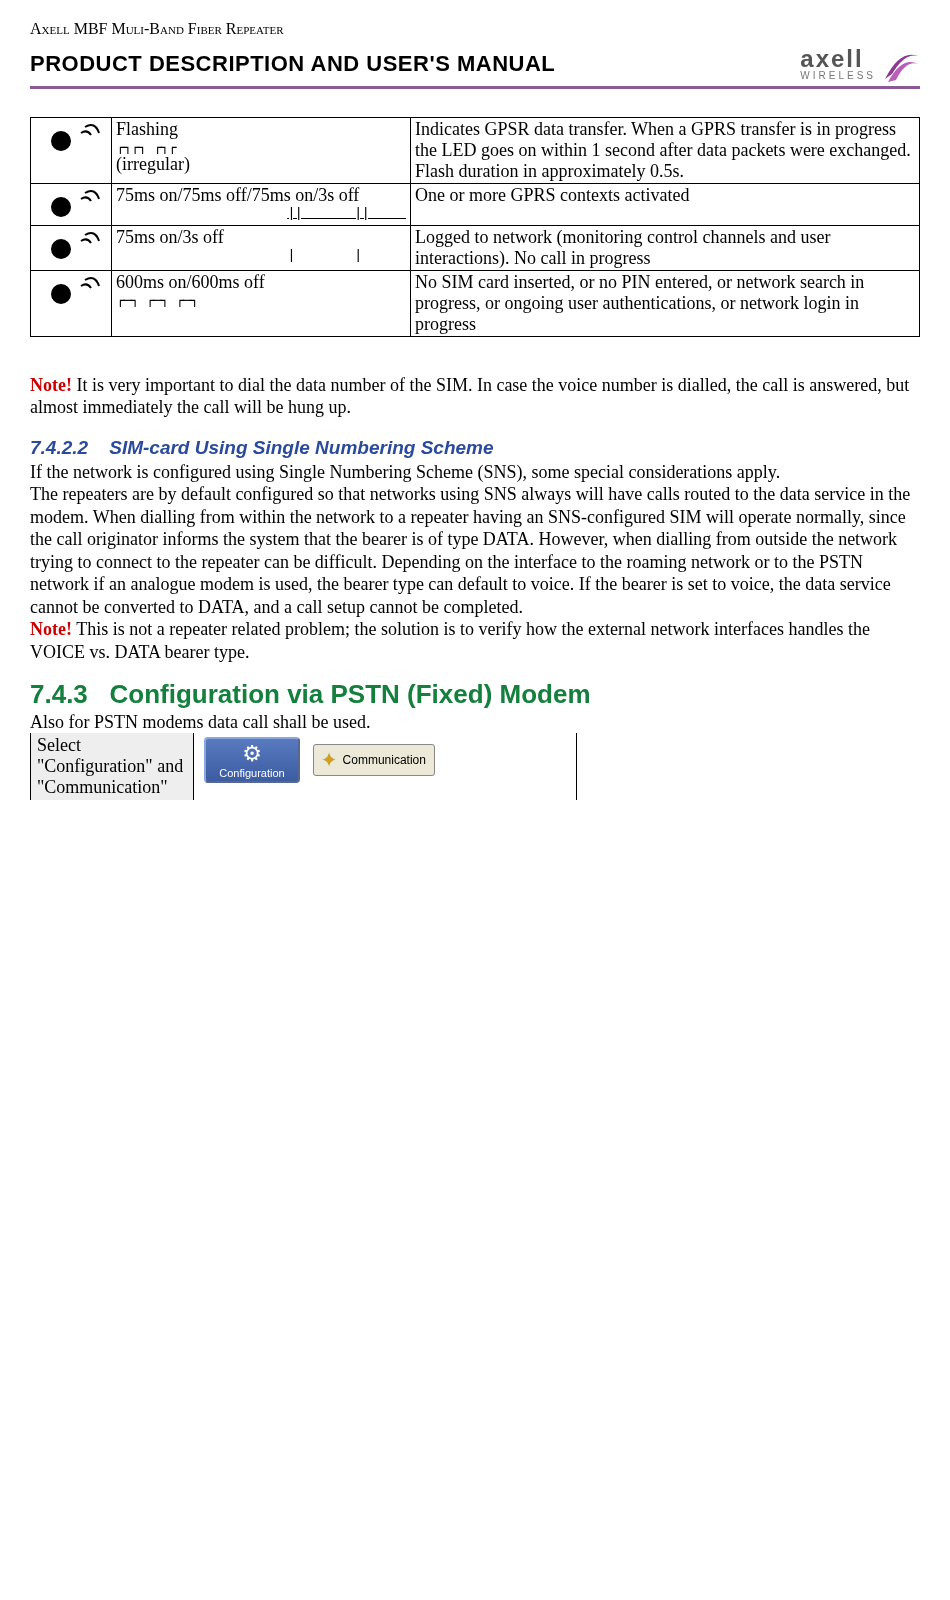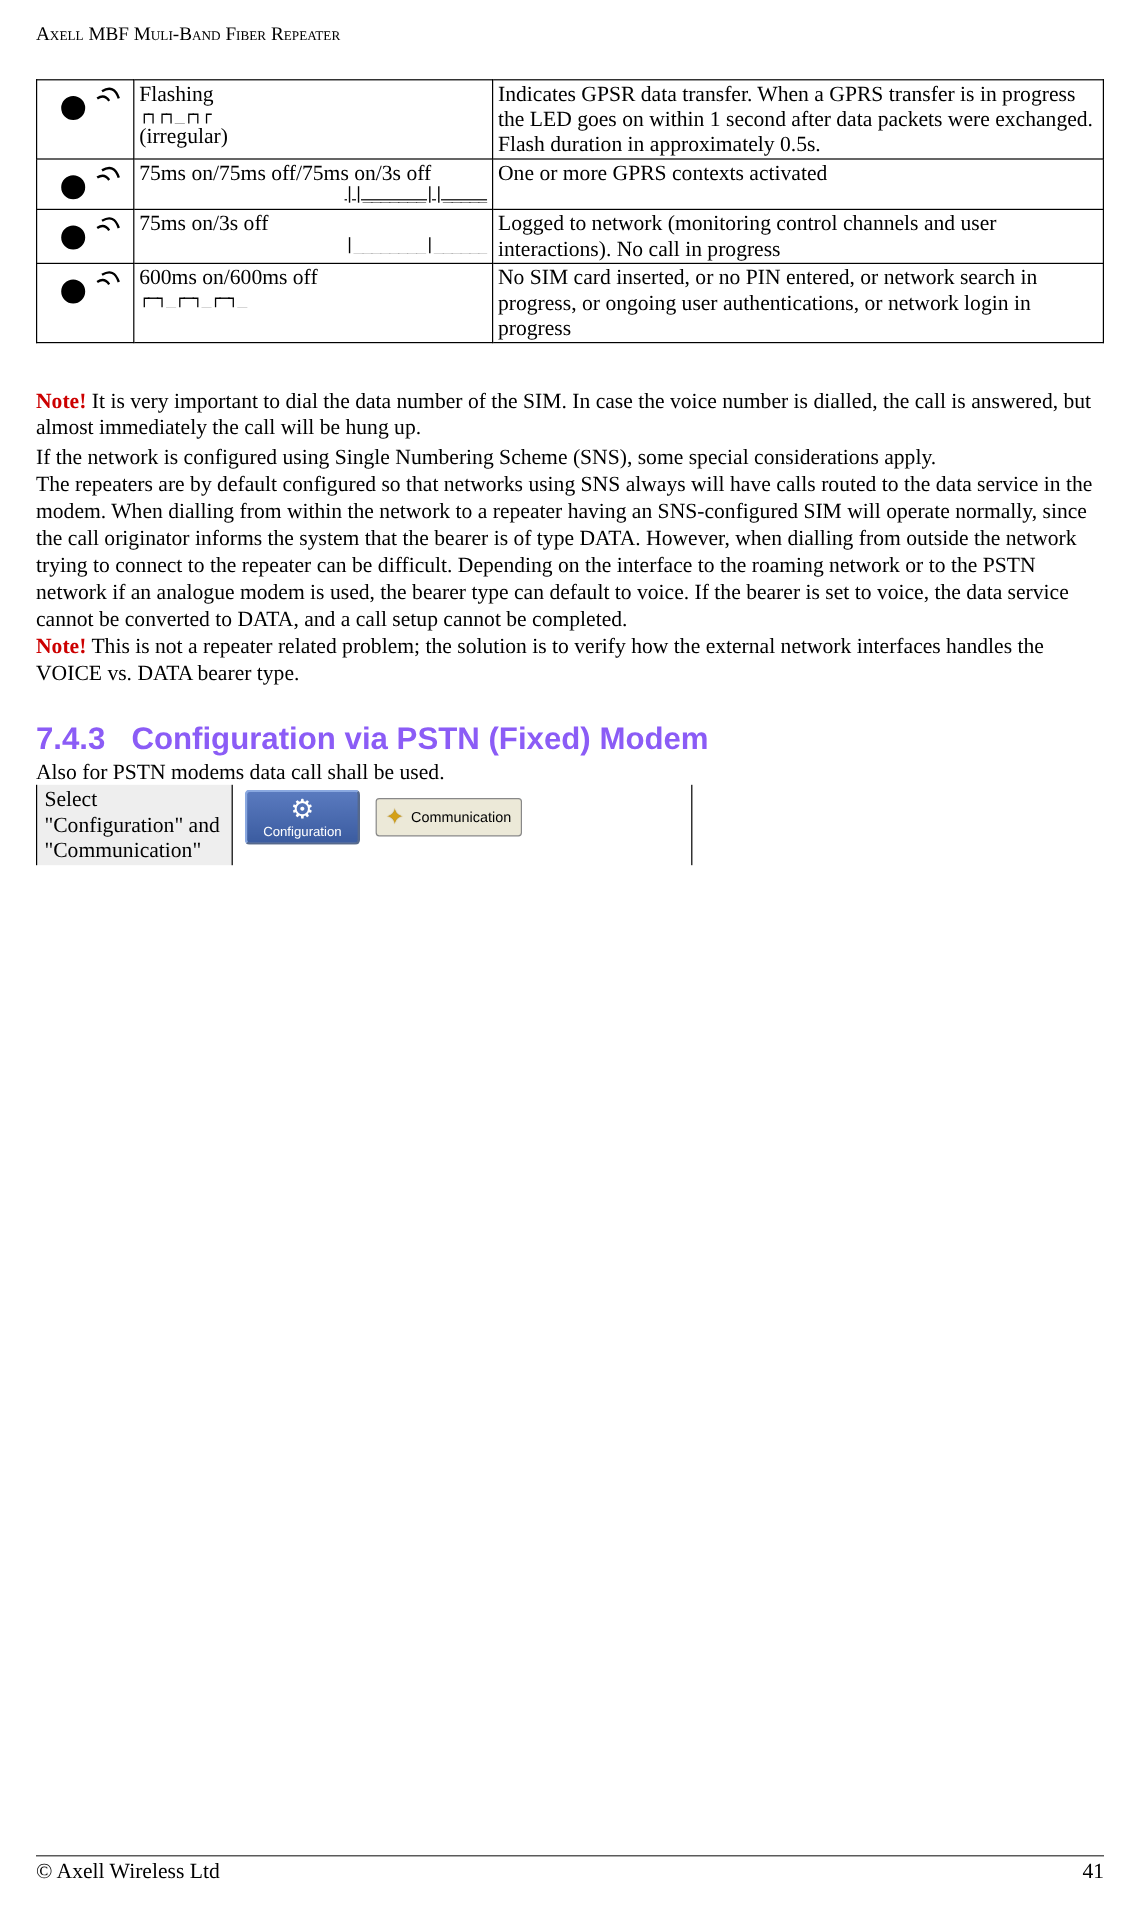--- a/index.html
+++ b/index.html
@@ -109,24 +109,24 @@
     font-family: Arial, Helvetica, sans-serif;
     color: #2a4a9b;
     font-style: italic;
     font-weight: bold;
     font-size: 19px;
     margin-top: 18px;
     margin-bottom: 2px;
   }
   .h3 {
     font-family: Arial, Helvetica, sans-serif;
-    color: #8b5cf6;
+    color: #15803d;
     font-weight: bold;
     font-size: 26px;
-    margin-top: 28px;
+    margin-top: 16px;
     margin-bottom: 2px;
   }
 
   .config-table {
     border-collapse: collapse;
     margin-top: 0;
   }
   .config-table td {
     border-left: 1px solid #000;
     border-right: 1px solid #000;
@@ -194,20 +194,33 @@
     justify-content: space-between;
     font-size: 18px;
   }
 </style>
 </head>
 <body>
 
 <div class="page">
 
   <div class="header-top">Axell MBF Muli-Band Fiber Repeater</div>
+  <div class="header-main-row">
+    <div class="header-title">PRODUCT DESCRIPTION AND USER'S MANUAL</div>
+    <div class="logo">
+      <div class="logo-text">
+        <span class="logo-main">axell</span>
+        <span class="logo-sub">WIRELESS</span>
+      </div>
+      <svg class="logo-swirl" viewBox="0 0 40 40">
+        <path d="M5 35 Q20 5 38 12 Q25 8 12 30 Z" fill="#8b3a8f"></path>
+        <path d="M8 38 Q22 12 38 20 Q26 16 16 36 Z" fill="#b85fb8"></path>
+      </svg>
+    </div>
+  </div>
 
   <table class="led-table">
     <tbody id="led-tbody">
         <tr>
           <td class="icon-cell"><svg width="60" height="34" viewBox="0 0 60 34">
               <circle cx="20" cy="22" r="9" stroke="#000" stroke-width="2" fill="#000"></circle>
               <path d="M40 14 Q46 10 50 16" stroke="#000" stroke-width="2" fill="none"></path>
               <path d="M44 8 Q54 2 58 14" stroke="#000" stroke-width="2" fill="none"></path>
             </svg></td>
           <td class="pattern-cell">
@@ -254,20 +267,23 @@
           <td class="desc-cell">No SIM card inserted, or no PIN entered, or network search in progress, or ongoing user authentications, or network login in progress</td>
         </tr>
       </tbody>
   </table>
 
   <div class="body-text">
     <br>
     <span class="note">Note!</span><span> It is very important to dial the data number of the SIM. In case the voice number is dialled, the call is answered, but almost immediately the call will be hung up.</span>
   </div>
 
+  <div class="h4">
+    <span>7.4.2.2</span>&nbsp;&nbsp;&nbsp;&nbsp;<span>SIM-card Using Single Numbering Scheme</span>
+  </div>
   <div class="body-text" style="margin-top:2px;">
     <span>If the network is configured using Single Numbering Scheme (SNS), some special considerations apply.</span><br>
     <span>The repeaters are by default configured so that networks using SNS always will have calls routed to the data service in the modem. When dialling from within the network to a repeater having an SNS-configured SIM will operate normally, since the call originator informs the system that the bearer is of type DATA. However, when dialling from outside the network trying to connect to the repeater can be difficult. Depending on the interface to the roaming network or to the PSTN network if an analogue modem is used, the bearer type can default to voice. If the bearer is set to voice, the data service cannot be converted to DATA, and a call setup cannot be completed.</span><br>
     <span class="note">Note!</span><span> This is not a repeater related problem; the solution is to verify how the external network interfaces handles the VOICE vs. DATA bearer type.</span>
   </div>
 
   <div class="h3">
     <span>7.4.3</span>&nbsp;&nbsp;&nbsp;<span>Configuration via PSTN (Fixed) Modem</span>
   </div>
   <div>Also for PSTN modems data call shall be used.</div>
@@ -283,18 +299,14 @@
         </div>
         <div class="btn3d comm-btn">
           <span class="globe">✦</span>
           <span>Communication</span>
         </div>
       </td>
     </tr>
   </tbody>
     </table>
 
-  <div class="footer-line">
-    <span>© Axell Wireless Ltd</span>
-    <span>41</span>
-  </div>
 
 </div>
 
 </body></html>

